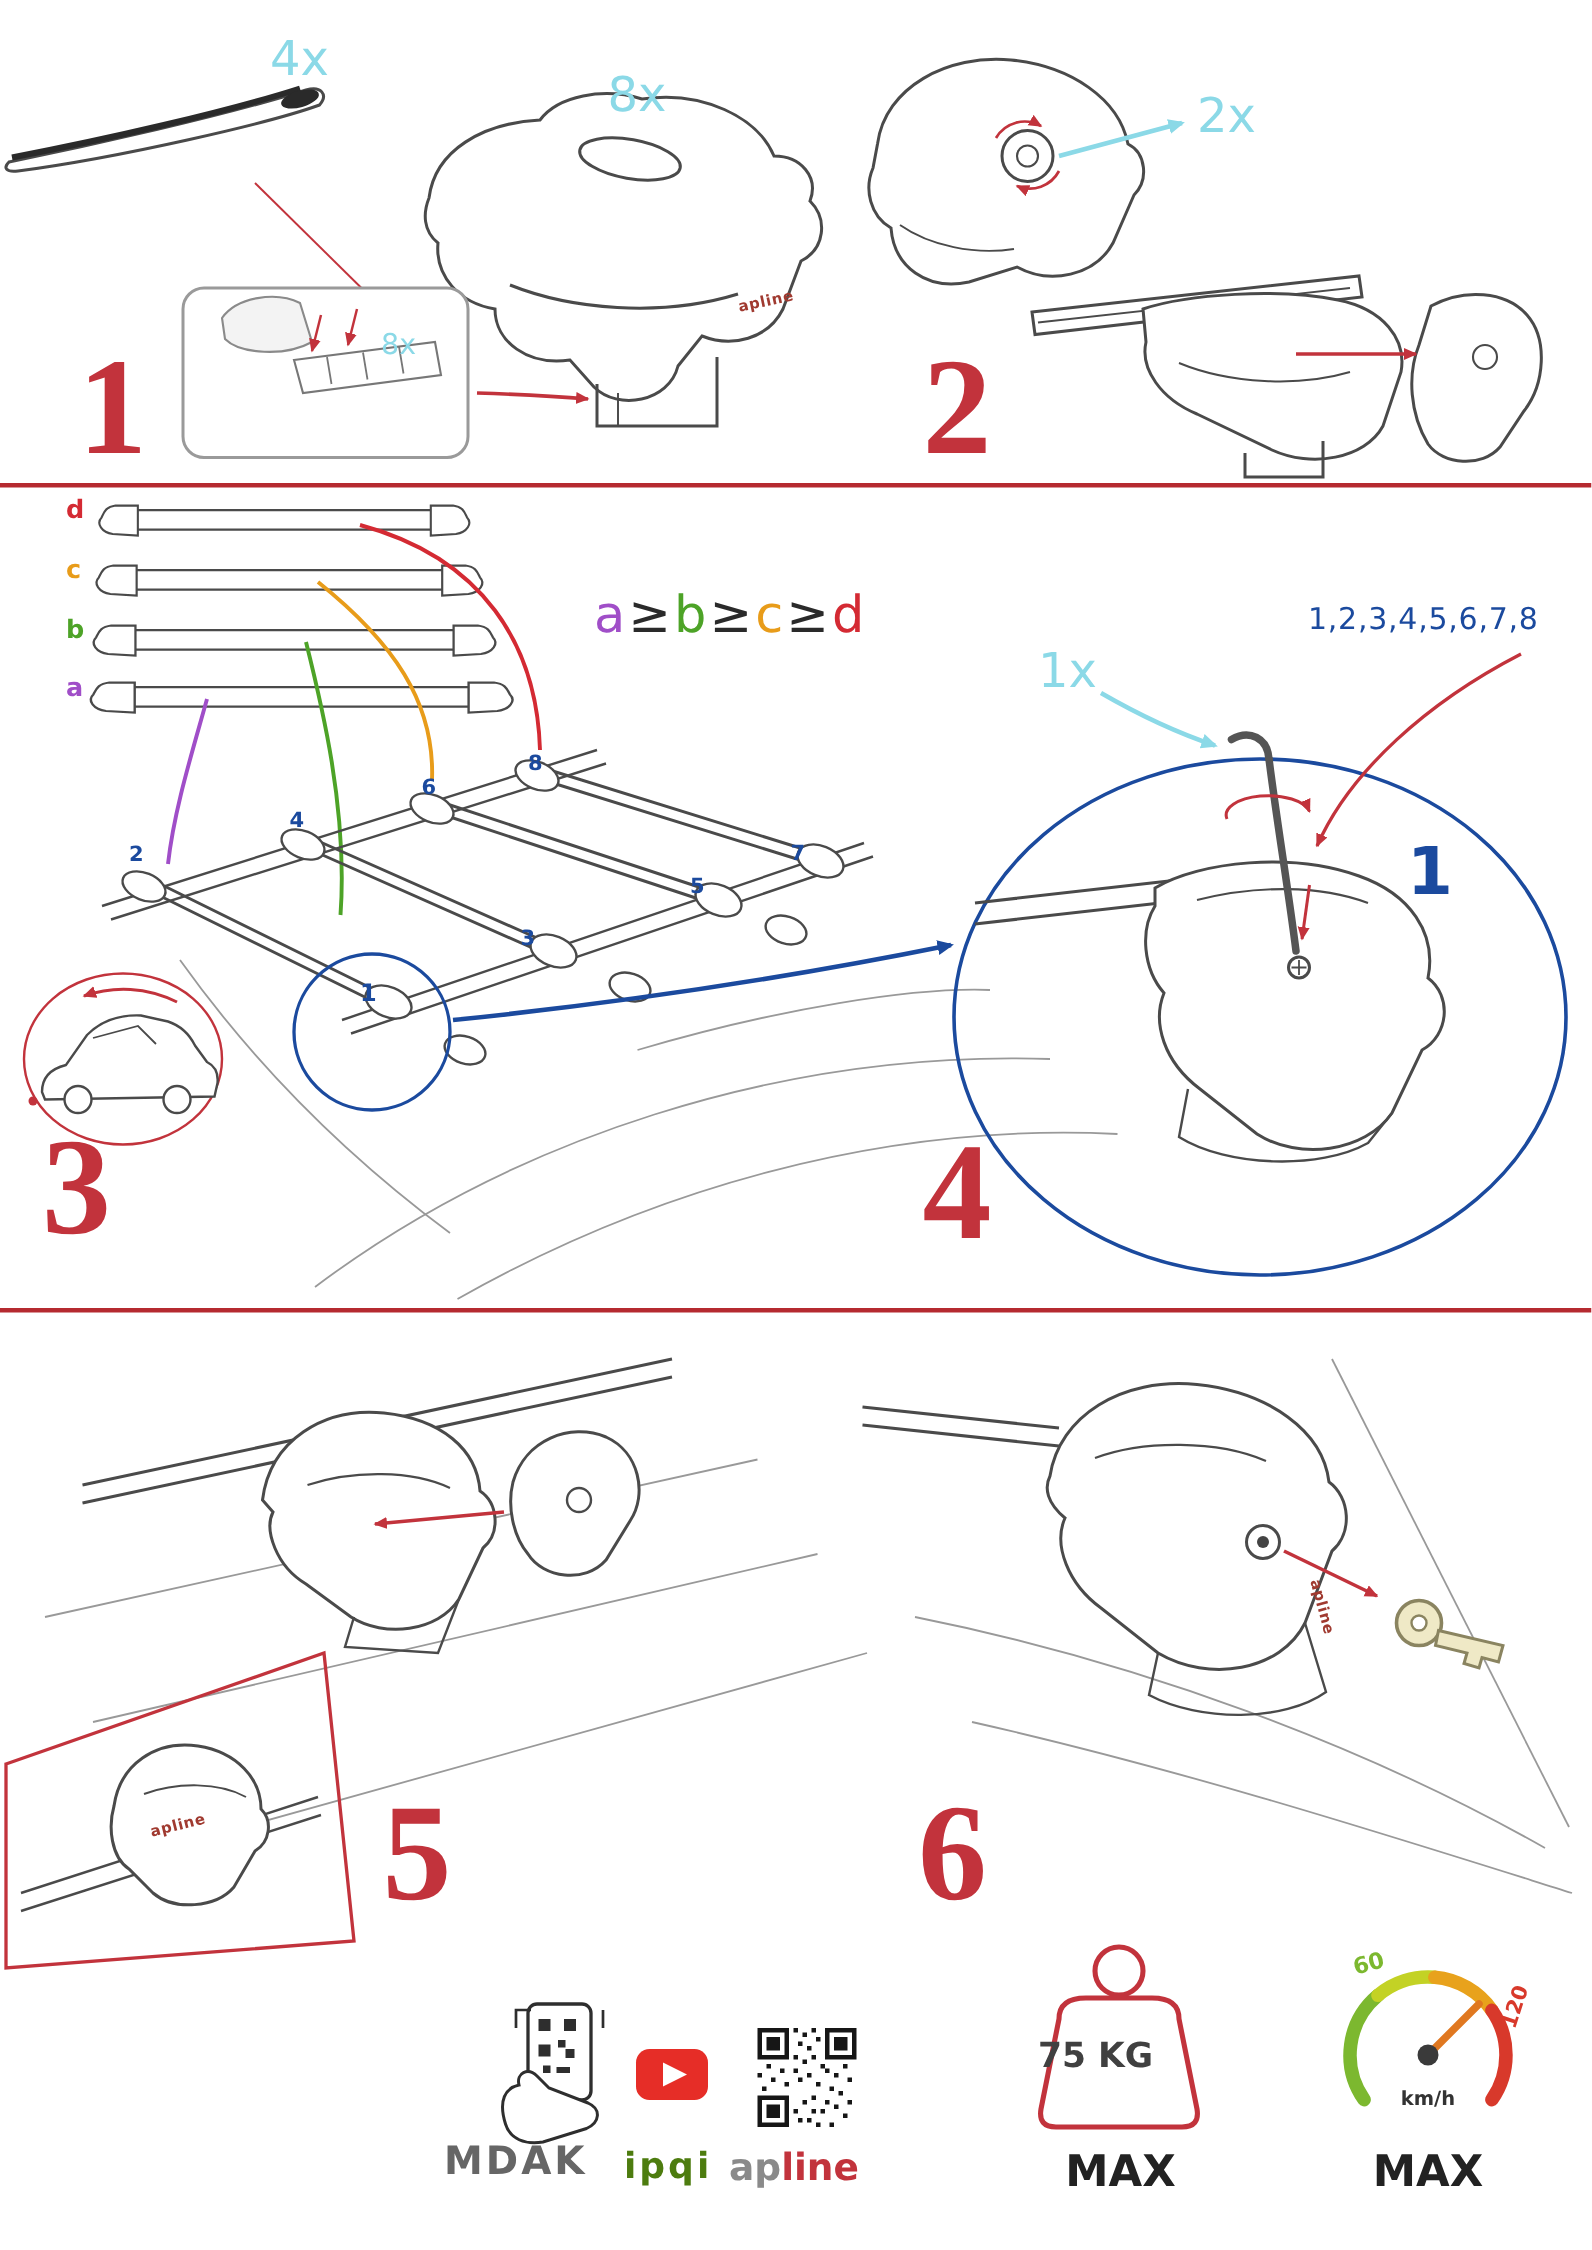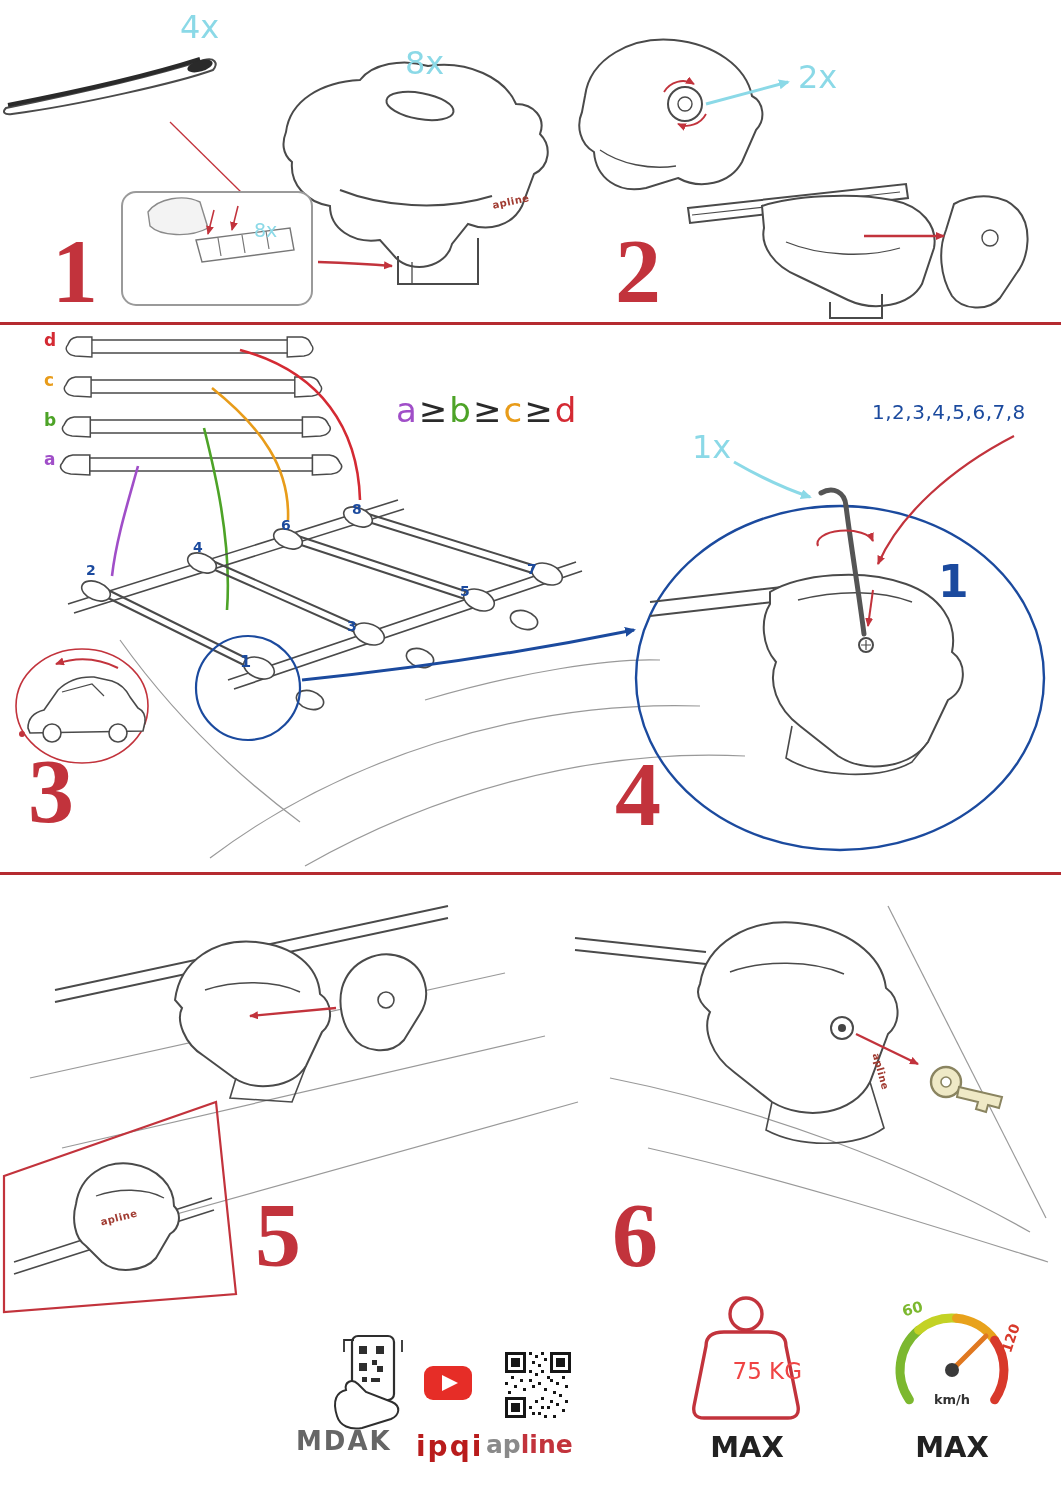--- a/index.html
+++ b/index.html
@@ -16,23 +16,23 @@
   .seq{font-size:20px;font-weight:400;color:#1b4a9e;letter-spacing:.5px}
   .callout1{font-size:44px;font-weight:700;color:#1b4a9e}
   .barlab{font-size:17px;font-weight:700}
   .formula{font-size:34px;font-weight:400;letter-spacing:2px}
   .c-a{color:#a04ec8}.c-b{color:#4da327}.c-c{color:#e89c1a}.c-d{color:#d42a33}.c-gte{color:#2a2a2a}
   .divider{position:absolute;left:0;width:1061px;height:3px;background:#b52a30}
   .model{font-size:30px;font-weight:700;color:#1b4a9e;letter-spacing:1px}
   .brandline{font-size:29px;font-weight:700;color:#1d1d1d}
   .red{color:#c2333c}
   .mdak{font-size:26px;font-weight:700;color:#666;letter-spacing:2px}
-  .ipqi{font-size:28px;font-weight:700;color:#b91c1c;letter-spacing:2px}
+  .ipqi{font-size:24px;font-weight:700;color:#4d7c0f;letter-spacing:2px}
   .apline{font-size:25px;font-weight:700;color:#8a8a8a}
-  .kg{font-size:23px;font-weight:400;color:#ef4444;text-align:right}
+  .kg{font-size:23px;font-weight:700;color:#404040;text-align:left}
   .max{font-size:29px;font-weight:700;color:#222;text-align:center}
   .sp60{font-size:15px;font-weight:700;color:#7cb82f;transform:rotate(-15deg)}
   .sp120{font-size:14px;font-weight:700;color:#d8392b;transform:rotate(-72deg)}
   .kmh{font-size:13px;font-weight:700;color:#333;text-align:center}
   .footbrand{font-size:10px;font-weight:700;color:#a03a30;letter-spacing:.5px}
 </style>
 </head>
 <body>
 
 <div class="page">
@@ -243,21 +243,21 @@
         <path d="M994.6 1340.2 A 52 52 0 0 1 994.6 1399.8" stroke="#d8392b"></path>
         <path d="M952 1370 L 986 1336" stroke="#e07820" stroke-width="5"></path>
         <circle cx="952" cy="1370" r="7" fill="#3a3a3a" stroke="none"></circle>
       </g>
     </g>
   </svg>
 
   <div class="divider" style="top:322px"></div>
   <div class="divider" style="top:872px"></div>
 
-  <span class="abs qty" style="left:180px;top:8px">4x</span>
+  <span class="abs qty" style="left:180px;top:20px">4x</span>
   <span class="abs qty" style="left:405px;top:44px">8x</span>
   <span class="abs qty-sm" style="left:254px;top:219px">8x</span>
   <span class="abs footbrand" style="left:492px;top:196px;transform:rotate(-12deg)">apline</span>
   <span class="abs stepnum" style="left:52px;top:232px">1</span>
 
   <span class="abs qty" style="left:798px;top:58px">2x</span>
   <span class="abs stepnum" style="left:615px;top:232px">2</span>
 
   <span class="abs barlab c-d" style="left:44px;top:330px">d</span>
   <span class="abs barlab c-c" style="left:44px;top:370px">c</span>

